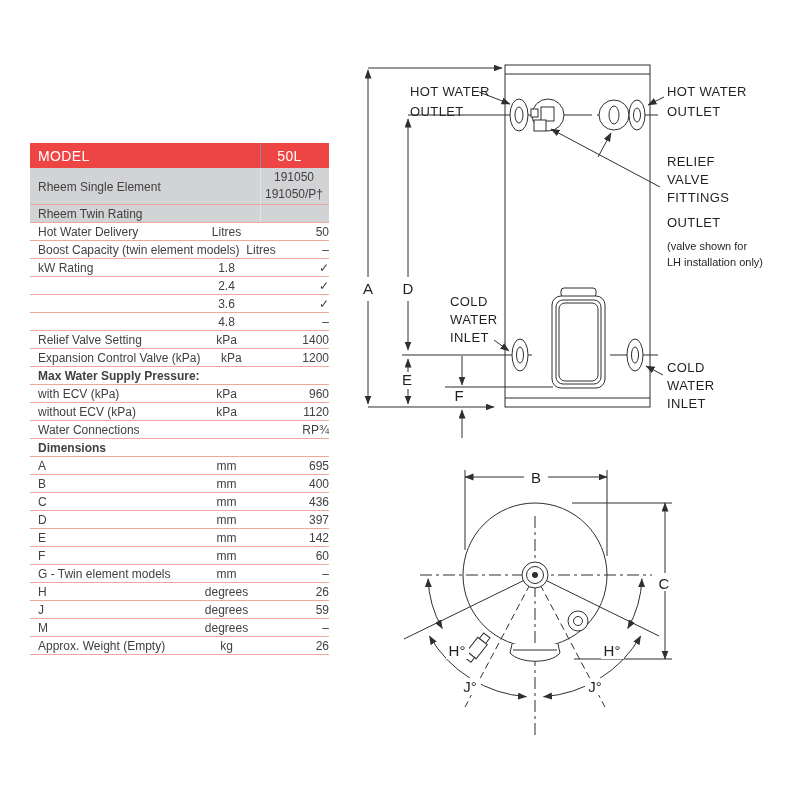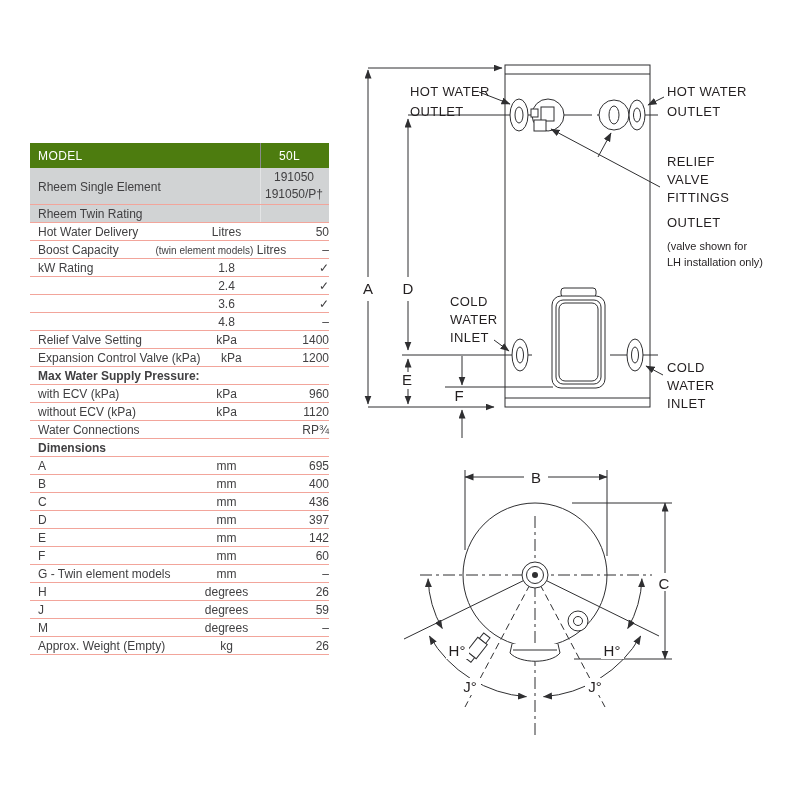--- a/index.html
+++ b/index.html
@@ -1,39 +1,39 @@
 <!DOCTYPE html>
 <html><head>
 <meta charset="utf-8">
 <style>
   html,body{margin:0;padding:0;background:#ffffff;}
   body{width:800px;height:800px;font-family:"Liberation Sans",sans-serif;}
   .canvas{position:relative;width:800px;height:800px;overflow:hidden;background:#fff;}
 
   
   .spec-table{position:absolute;left:30px;top:143px;width:299px;color:#414042;font-size:12px;}
-  .thead{height:25px;background:#4d7c0f;color:#fff;display:flex;align-items:center;
-         font-size:12px;position:relative;letter-spacing:.4px;}
+  .thead{height:25px;background:#ef4444;color:#fff;display:flex;align-items:center;
+         font-size:14px;position:relative;letter-spacing:.4px;}
   .hdr-model{flex:1;padding-left:8px;}
   .hdr-val{width:79px;text-align:center;}
   .thead::after{content:"";position:absolute;left:230px;top:0;bottom:0;width:1px;background:#8a8b8d;}
   .rows{border-bottom:1px solid #f2a59b;}
   .row{display:flex;align-items:center;min-height:17px;border-top:1px solid #f2a59b;position:relative;
        background:#fff;}
   .row.first{border-top:none;}
   .row .lbl{flex:1;padding-left:8px;white-space:nowrap;}
   .row .unit{width:65px;text-align:center;}
   .row .val{width:70px;text-align:right;}
   .row.gray{background:#d1d3d4;}
   .row.gray::after{content:"";position:absolute;left:230px;top:0;bottom:0;width:1px;background:#e3e4e5;}
   .row.bold .lbl{font-weight:bold;}
   .row.model2{align-items:flex-start;}
   .row.model2 .lbl{padding-top:12px;}
   .val2{width:70px;text-align:center;line-height:17px;padding:1px 0;}
-  .small{font-size:10px;margin-left:34px;}
+  .small{font-size:12px;}
 
   
   svg{position:absolute;left:0;top:0;}
   .ln{stroke:#2f2f31;stroke-width:1;fill:none;}
   .lnw{stroke:#2f2f31;stroke-width:1;fill:#ffffff;}
   .cl{stroke:#2f2f31;stroke-width:1;fill:none;stroke-dasharray:12 4 3 4;}
   .ray{stroke:#2f2f31;stroke-width:1;fill:none;stroke-dasharray:7 4;}
   .lab{font-family:"Liberation Sans",sans-serif;font-size:13px;fill:#231f20;letter-spacing:.4px;}
   .dim{font-family:"Liberation Sans",sans-serif;font-size:15px;fill:#231f20;}
   .note{font-family:"Liberation Sans",sans-serif;font-size:11px;fill:#231f20;letter-spacing:0;}

